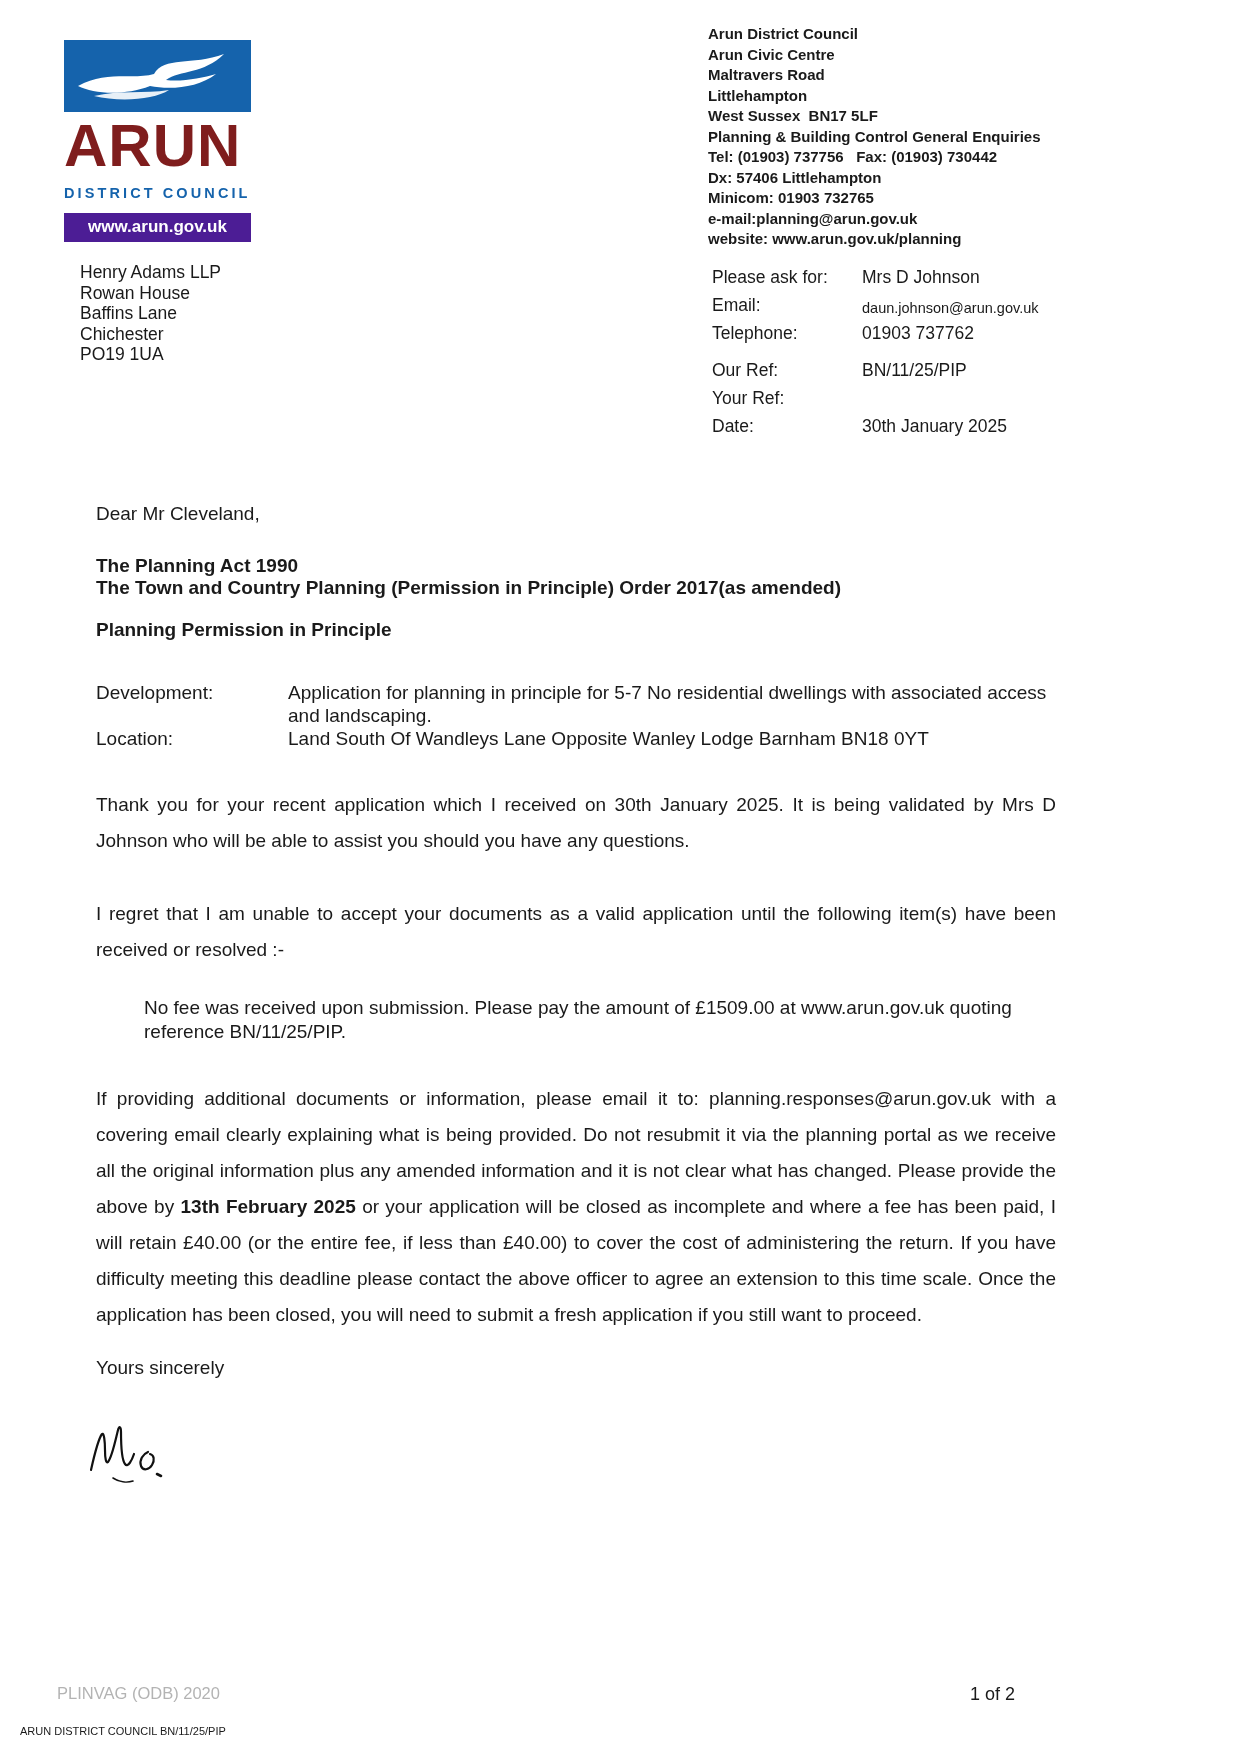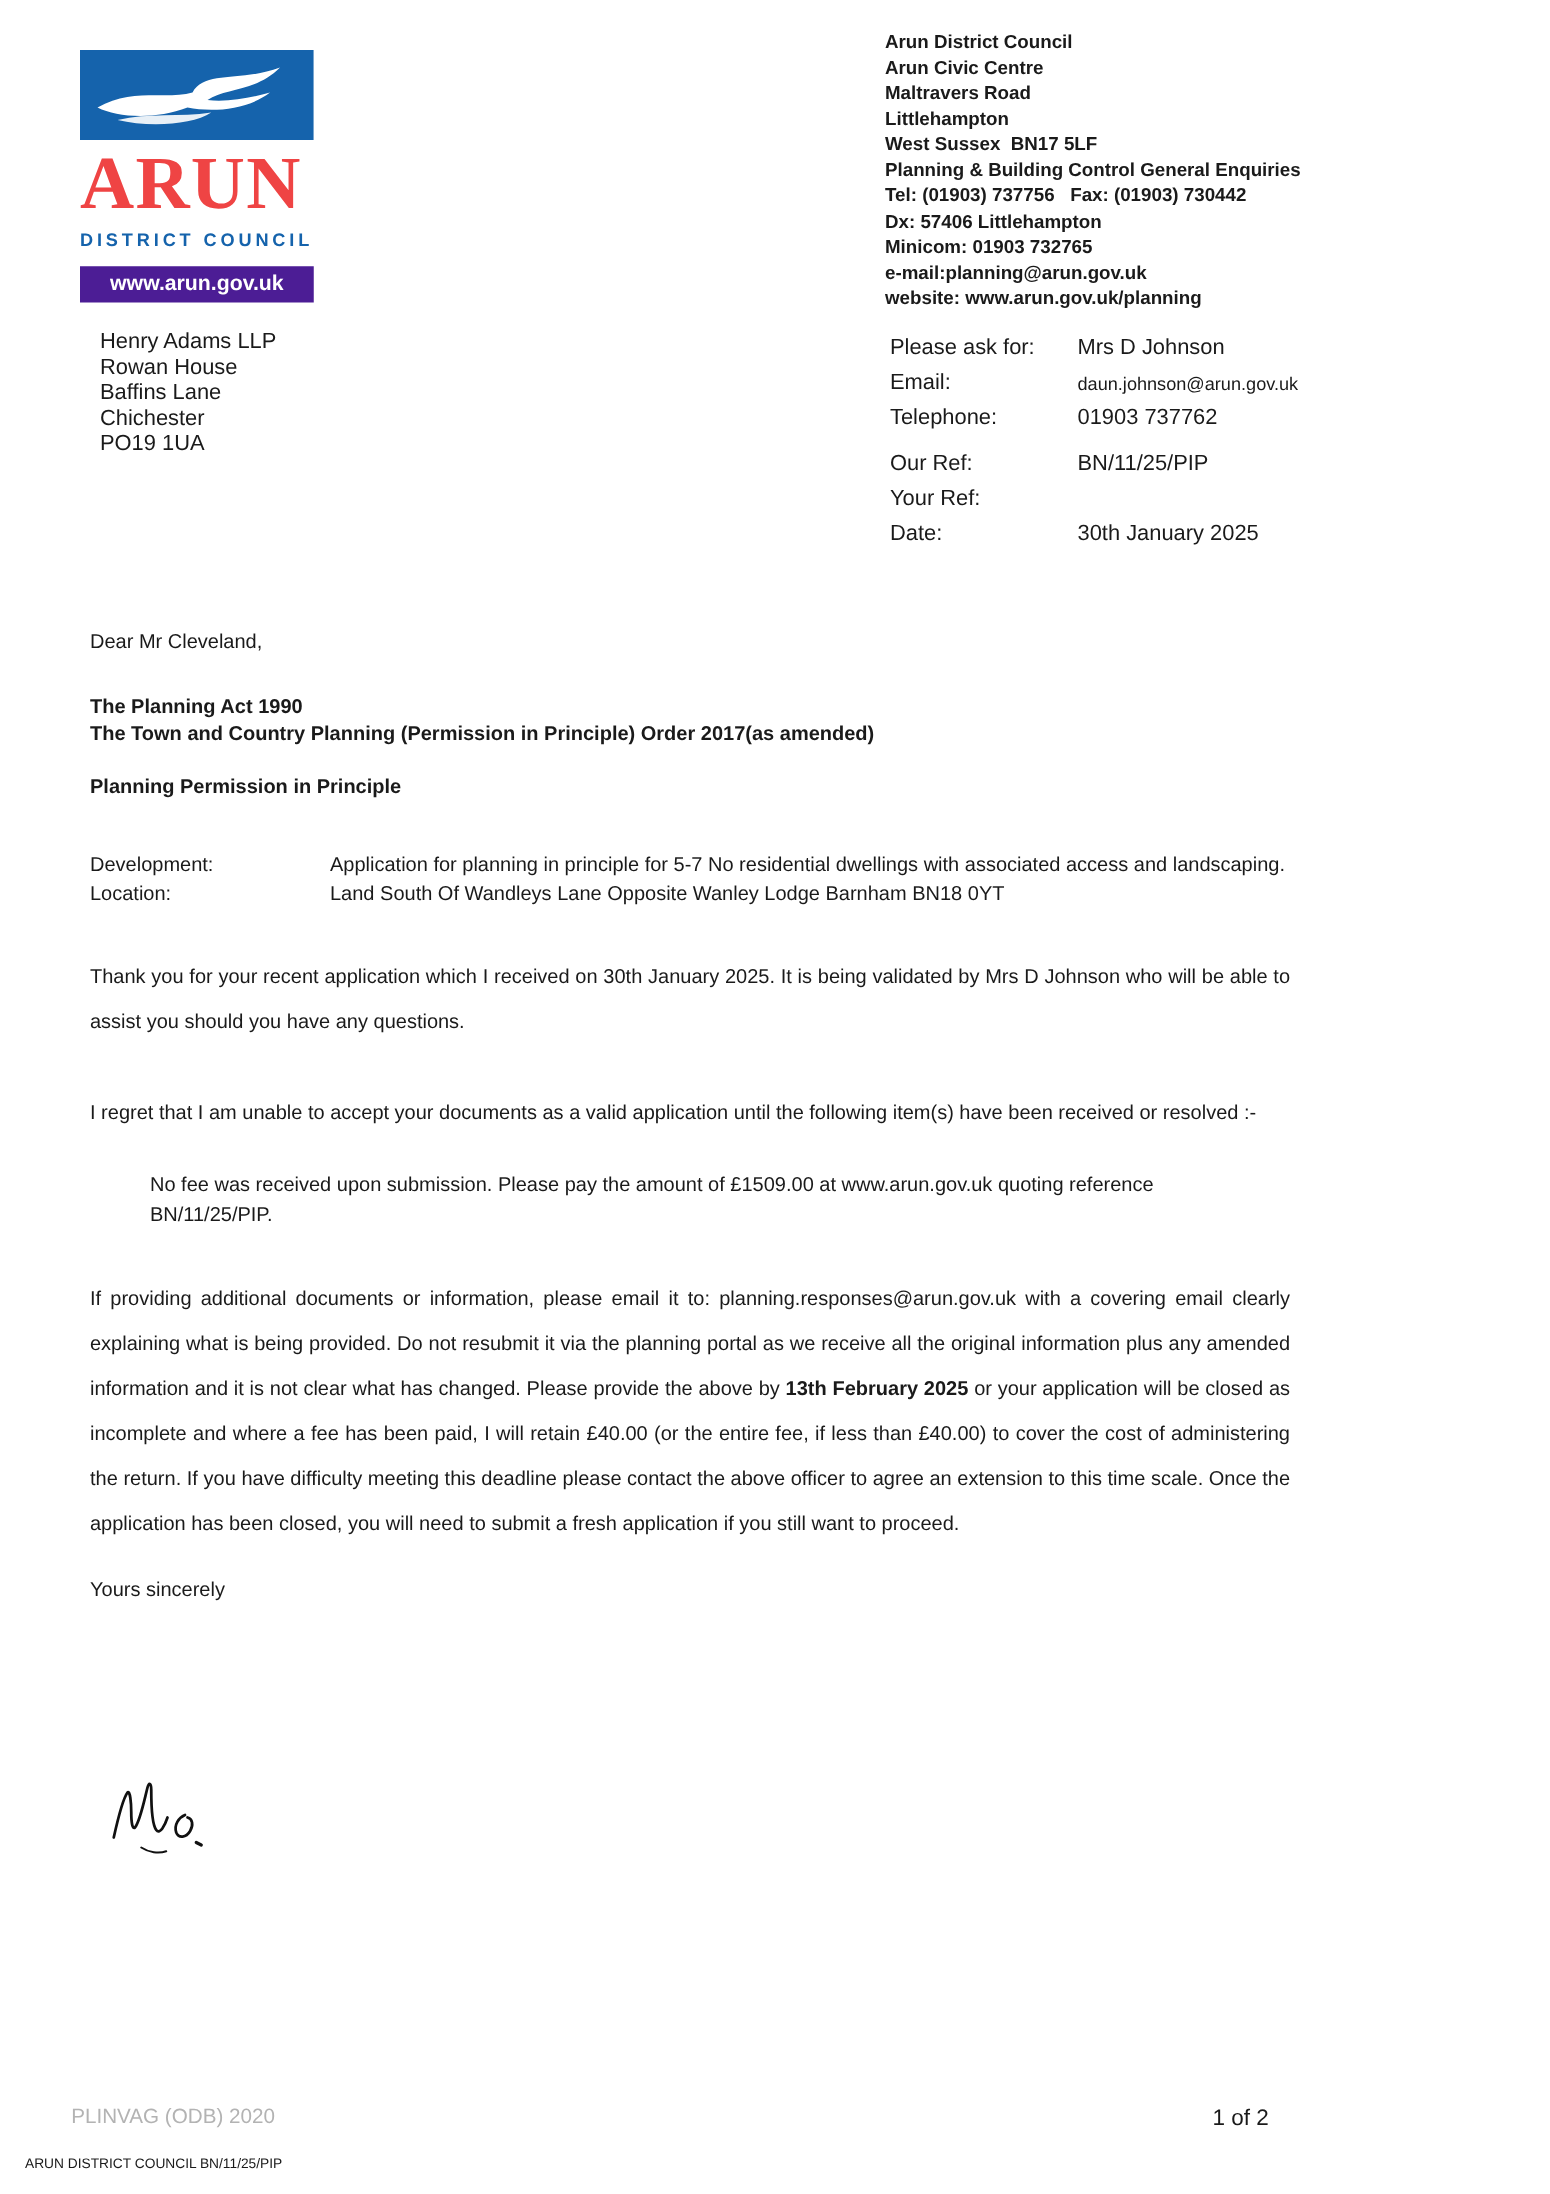--- a/index.html
+++ b/index.html
@@ -10,22 +10,22 @@
     width: 1240px;
     height: 1755px;
     background: #ffffff;
     overflow: hidden;
   }
 
   
   .logo { position: absolute; left: 64px; top: 40px; width: 187px; }
   .logo-mark { display: block; width: 187px; height: 72px; }
   .logo-name {
-    color: #ef4444; font-size: 60px; font-weight: bold;
-    letter-spacing: 1px; line-height: 1; margin-top: 4px; font-family: Liberation Serif, serif;
+    color: #7f1d1d; font-size: 60px; font-weight: bold;
+    letter-spacing: 1px; line-height: 1; margin-top: 4px;
   }
   .logo-sub {
     color: #1563ac; font-size: 14.5px; font-weight: bold;
     letter-spacing: 3.1px; margin-top: 9px; white-space: nowrap;
   }
   .logo-bar {
     margin-top: 12px; background: #4c1d95; color: #fff;
     font-weight: bold; font-size: 17px; text-align: center;
     padding: 4px 0 5px 0;
   }
@@ -46,22 +46,22 @@
   
   .contact { position: absolute; left: 712px; top: 260px; width: 430px; font-size: 17.5px; }
   .contact-row { display: flex; min-height: 28px; align-items: flex-end; }
   .contact-row .label { flex: 0 0 150px; }
   .contact-row .value { flex: 1; }
   .contact-row.gap-top { margin-top: 9px; }
   .contact-row .value.small { font-size: 14.5px; padding-top: 3px; }
 
   
   .body-content {
-    position: absolute; left: 72px; top: 497px; width: 960px;
-    font-size: 16px;
+    position: absolute; left: 96px; top: 497px; width: 960px;
+    font-size: 19px;
   }
   .salutation { margin-top: 6px; line-height: 22px; }
   .act-block { margin-top: 30px; font-weight: bold; line-height: 22px; }
   .heading { margin-top: 20px; font-weight: bold; line-height: 22px; }
   .dev-block { margin-top: 40px; }
   .dev-row { display: flex; line-height: 23px; }
   .dev-row .dev-label { flex: 0 0 192px; font-weight: normal; }
   .dev-row .dev-value { flex: 1; }
   .para { margin-top: 22px; line-height: 36px; text-align: justify; }
   .para.first { margin-top: 37px; }

